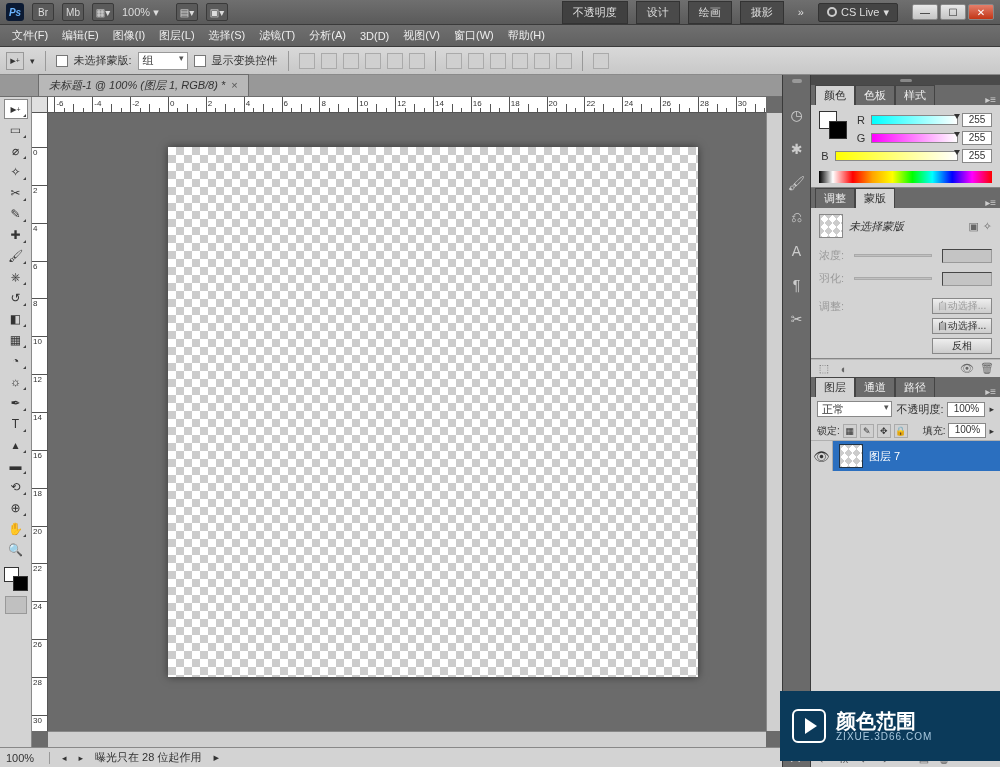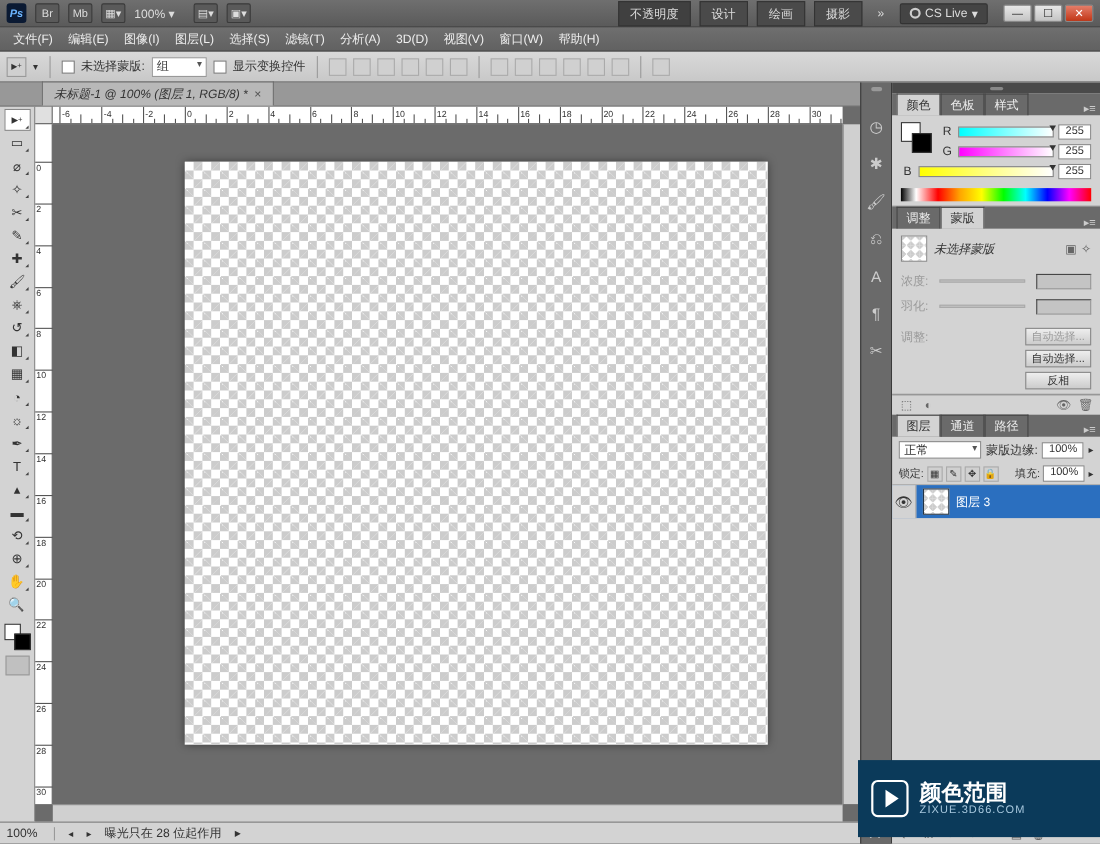--- a/index.html
+++ b/index.html
@@ -510,40 +510,40 @@
     </div>
 
     <div class="ptabrow">
       <div class="ptab active">图层</div>
       <div class="ptab">通道</div>
       <div class="ptab">路径</div>
       <div class="pmenu">▸≡</div>
     </div>
     <div class="layers-controls">
       <div class="blend">正常</div>
-      <span>蒙版边缘:</span>
+      <span>不透明度:</span>
       <div class="pct">100%</div>
         <span style="font-size:9px">▸</span>
     </div>
     <div class="lock-row">
       <span>锁定:</span>
       <span class="li">▦</span>
       <span class="li">✎</span>
       <span class="li">✥</span>
       <span class="li">🔒</span>
       <span style="flex:1"></span>
       <span>填充:</span>
       <div class="pct">100%</div>
         <span style="font-size:9px">▸</span>
     </div>
     <div class="layer-list">
       <div class="layer-item">
         <div class="eye">👁</div>
         <div class="lthumb"></div>
-        <span>图层 3</span>
+        <span>图层 7</span>
       </div>
     </div>
     <div class="panel-foot">
       <span class="fi">⇄</span>
       <span class="fi">fx</span>
       <span class="fi">◐</span>
       <span class="fi">◑</span>
       <span class="fi">🗀</span>
       <span class="fi">▤</span>
       <span class="fi">🗑</span>

